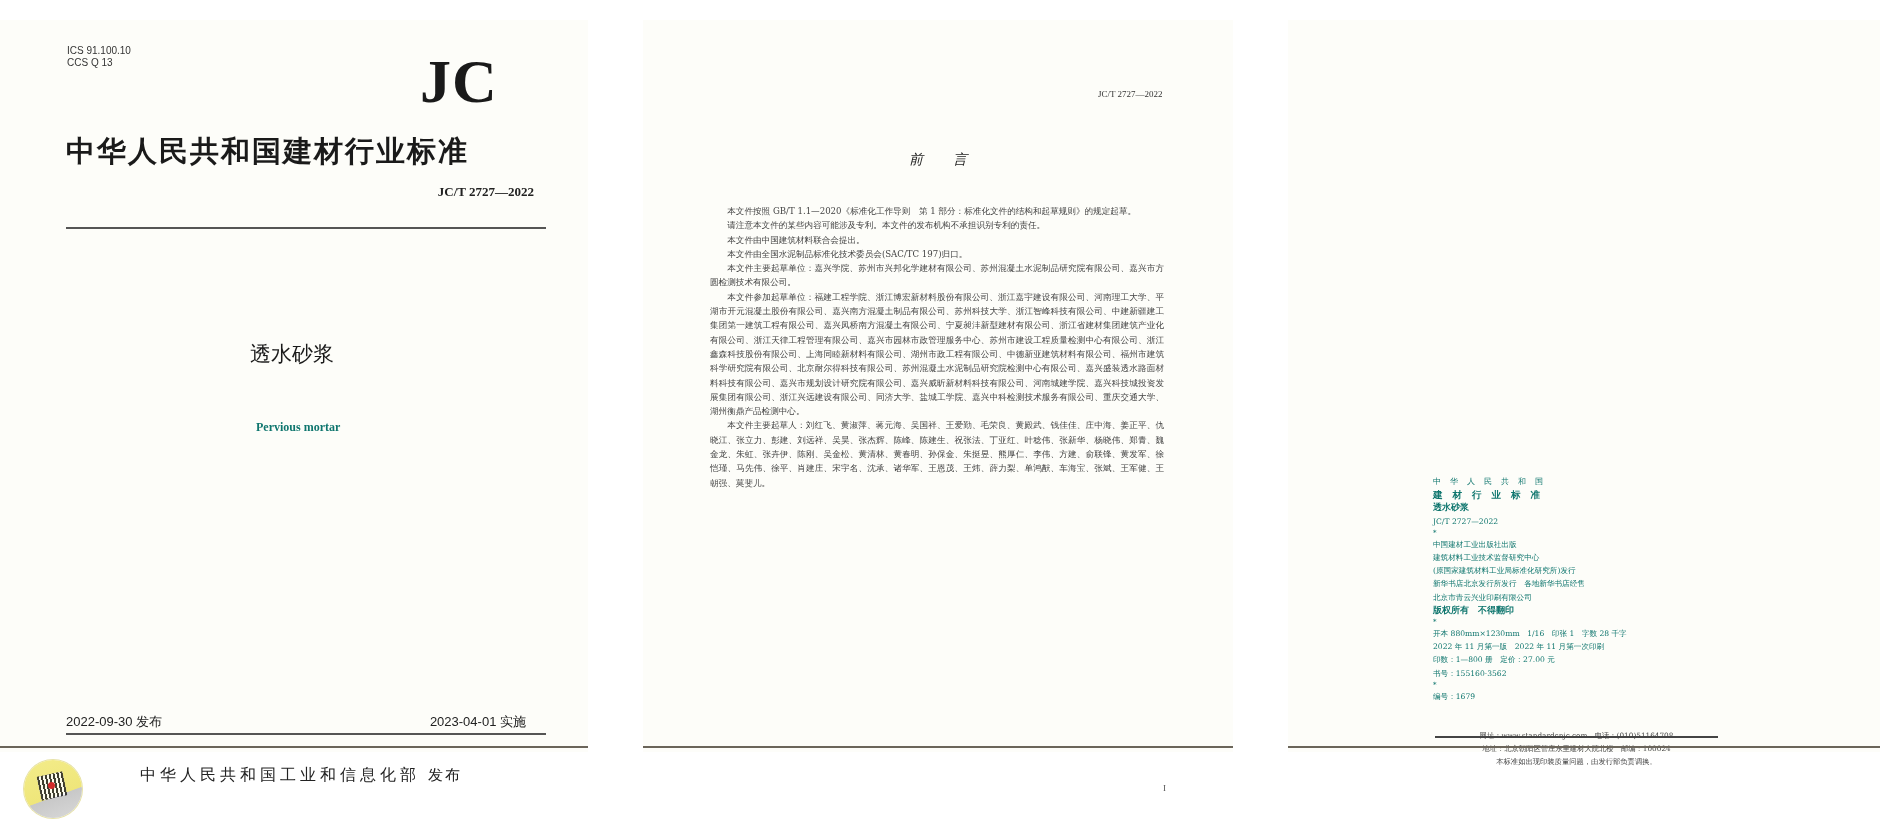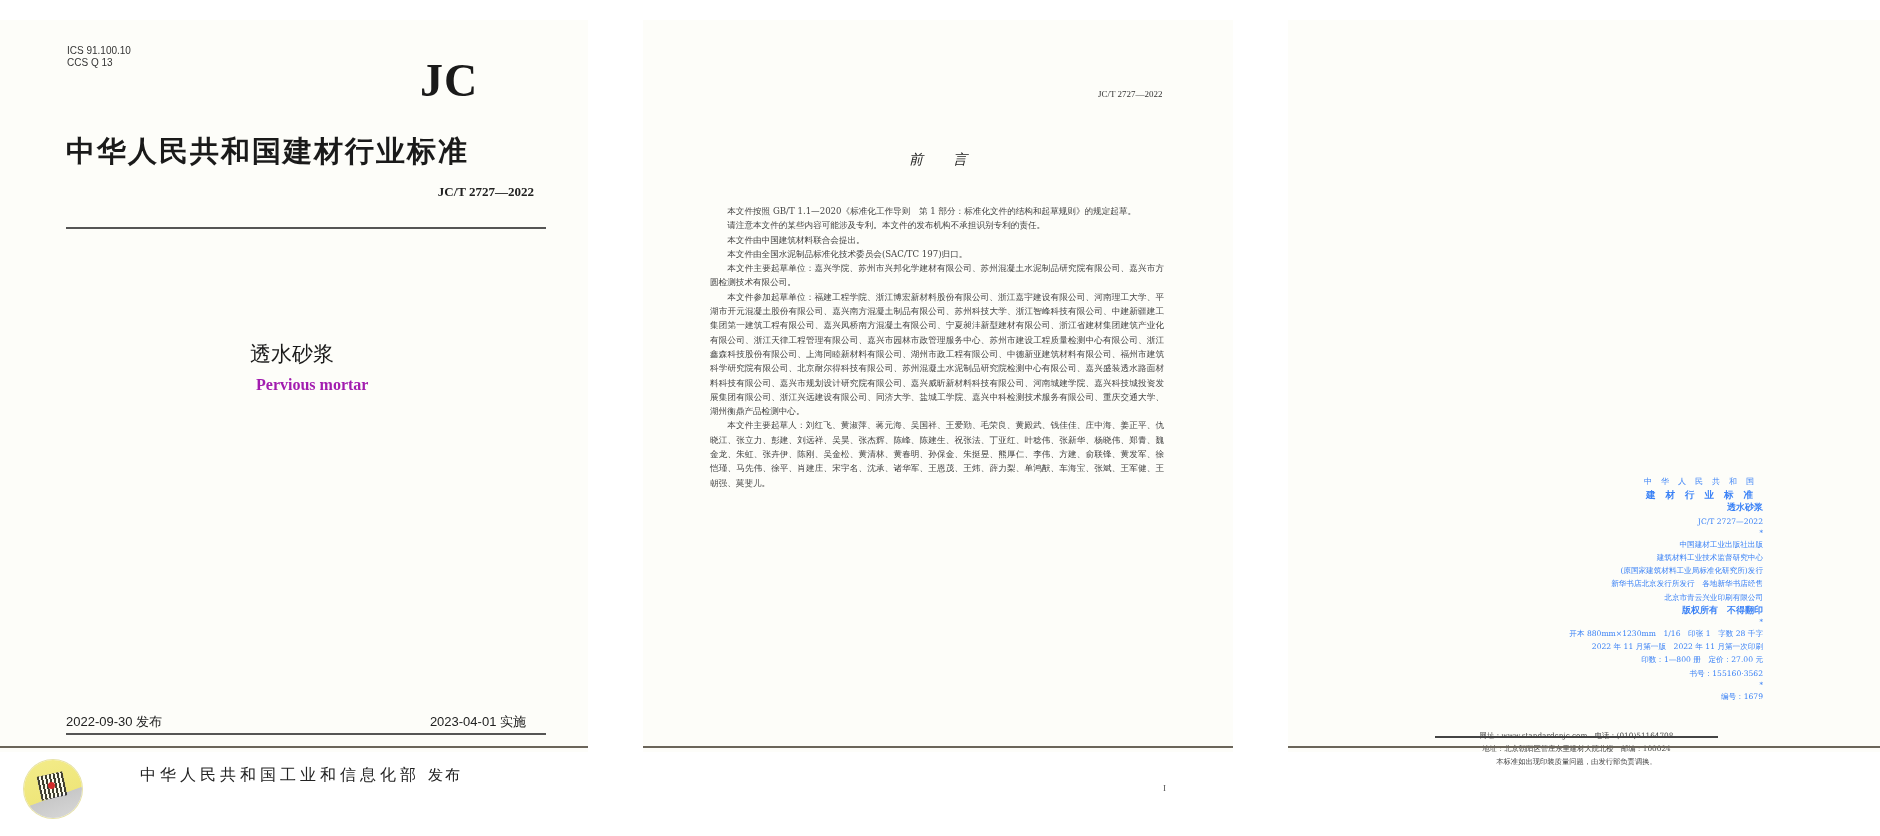--- a/index.html
+++ b/index.html
@@ -14,26 +14,26 @@
     .page .bottom-edge {
       position: absolute; left: 0; right: 0; bottom: 4px; height: 2px;
       background: #6b655a;
     }
     #page-cover { left: 0; width: 588px; }
     #page-preface { left: 643px; width: 590px; }
     #page-colophon { left: 1288px; width: 592px; }
 
     
     .ics { position: absolute; left: 67px; top: 25px; font-family: "Liberation Sans", sans-serif; font-size: 10px; line-height: 12px; color: #333; }
-    .jc-logo { position: absolute; left: 420px; top: 30px; font-family: "Liberation Serif", serif; font-weight: bold; font-size: 46px; letter-spacing: 1px; color: #1a1a1a; line-height: 62px; }
+    .jc-logo { position: absolute; left: 420px; top: 30px; font-family: "Liberation Serif", serif; font-weight: bold; font-size: 62px; letter-spacing: 1px; color: #1a1a1a; line-height: 62px; }
     .cover-title { position: absolute; left: 66px; top: 112px; font-family: "DejaVu Serif", serif; font-weight: bold; font-size: 29px; letter-spacing: 2px; color: #1a1a1a; white-space: nowrap; }
     .cover-code { position: absolute; right: 54px; top: 164px; font-family: "Liberation Serif", serif; font-size: 13px; font-weight: bold; color: #222; }
     .cover-rule-top { position: absolute; left: 66px; width: 480px; top: 207px; height: 2px; background: #555; }
     .cover-name-cn { position: absolute; left: 250px; top: 320px; font-family: "DejaVu Sans", sans-serif; font-size: 21px; color: #1a1a1a; }
-    .cover-name-en { position: absolute; left: 256px; top: 356px; font-family: "Liberation Serif", serif; font-weight: bold; font-size: 16px; color: #a21caf; }
+    .cover-name-en { position: absolute; left: 256px; top: 400px; font-family: "Liberation Serif", serif; font-weight: bold; font-size: 12px; color: #0f766e; }
     .cover-date-left { position: absolute; left: 66px; top: 693px; font-family: "Liberation Sans", sans-serif; font-size: 13px; color: #222; }
     .cover-date-right { position: absolute; right: 62px; top: 693px; font-family: "Liberation Sans", sans-serif; font-size: 13px; color: #222; }
     .cover-rule-bottom { position: absolute; left: 66px; width: 480px; top: 713px; height: 2px; background: #555; }
     .qr-sticker {
       position: absolute; left: 24px; top: 740px; width: 58px; height: 58px; border-radius: 50%;
       background: linear-gradient(160deg, #f3ec8a 0%, #efe67a 60%, #c8c8c8 61%, #d9d9d9 100%);
       box-shadow: 0 0 0 1px #e7e2a8;
     }
     .qr-code {
       position: absolute; left: 15px; top: 14px; width: 26px; height: 24px;
@@ -47,21 +47,21 @@
     .cover-publisher .pub-suffix { font-size: 15px; letter-spacing: 2px; margin-left: 8px; }
 
     
     .preface-code { position: absolute; left: 455px; top: 69px; font-family: "Liberation Serif", serif; font-size: 9px; color: #333; }
     .preface-title { position: absolute; left: 0; right: 0; top: 131px; text-align: center; font-family: "DejaVu Sans", sans-serif; font-size: 14px; letter-spacing: 30px; color: #222; text-indent: 30px; font-style: italic; }
     .preface-body { position: absolute; left: 67px; width: 454px; top: 184px; font-family: "DejaVu Serif", serif; font-size: 8.6px; line-height: 14.3px; color: #444; text-align: justify; }
     .preface-body p { text-indent: 2em; }
     .page-number { position: absolute; left: 520px; top: 763px; font-family: "Liberation Serif", serif; font-size: 9px; color: #555; }
 
     
-    .colophon { position: absolute; left: 145px; width: 330px; top: 455px; text-align: right; font-family: "DejaVu Serif", serif; color: #3b82f6; }
+    .colophon { position: absolute; left: 145px; width: 330px; top: 455px; text-align: left; font-family: "DejaVu Serif", serif; color: #0f766e; }
     .colophon .c-line { font-size: 7.6px; line-height: 13.2px; white-space: nowrap; }
     .colophon .c-country { font-size: 8px; letter-spacing: 9px; }
     .colophon .c-industry { font-size: 9.5px; letter-spacing: 10px; font-weight: bold; }
     .colophon .c-name { font-size: 9px; font-weight: bold; font-family: "DejaVu Sans", sans-serif; }
     .colophon .c-rights { font-size: 9px; font-weight: bold; font-family: "DejaVu Sans", sans-serif; }
     .colophon .c-star { font-size: 7px; line-height: 10px; }
     .colophon-rule { position: absolute; left: 147px; width: 283px; top: 716px; height: 1.5px; background: #444; }
     .colophon-footer { position: absolute; left: 147px; width: 283px; top: 709px; text-align: center; font-family: "DejaVu Serif", serif; font-size: 7.3px; line-height: 13px; color: #444; white-space: nowrap; }
   </style>
 </head>

